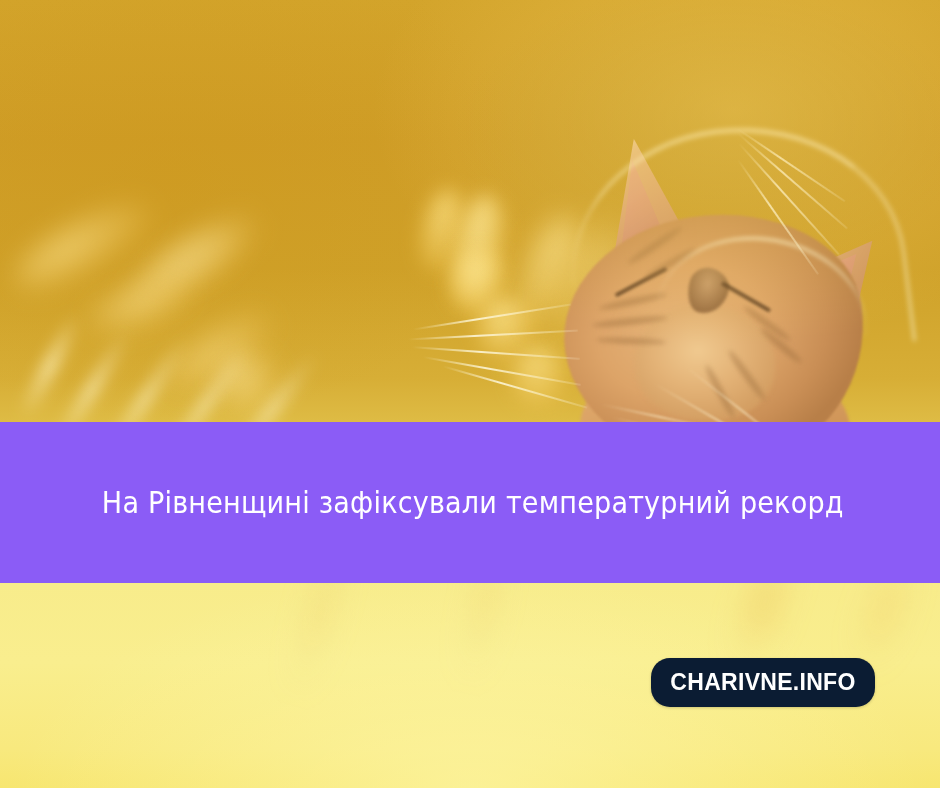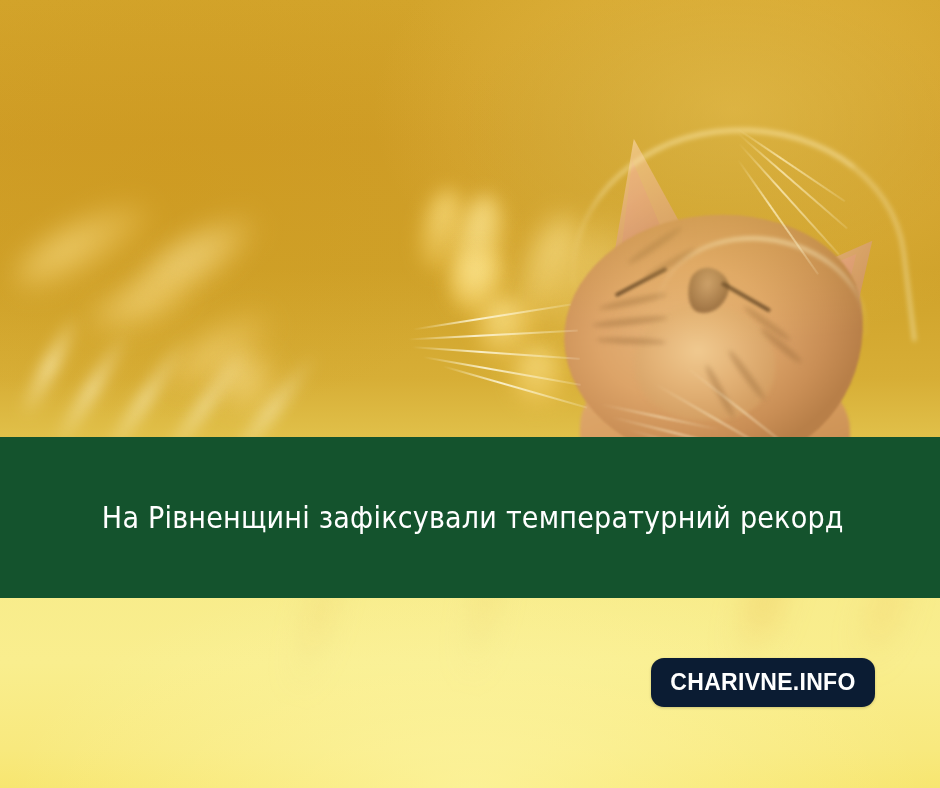--- a/index.html
+++ b/index.html
@@ -206,24 +206,24 @@
     position: absolute;
     height: 2px;
     background: linear-gradient(90deg, rgba(255,245,210,0.0), rgba(255,245,210,0.55), rgba(255,245,210,0.0));
     filter: blur(1.2px);
   }
 
   
   .title-band {
     position: absolute;
     left: 0;
-    top: 437px;
+    top: 422px;
     width: 940px;
     height: 161px;
-    background: #14532d;
+    background: #8b5cf6;
     display: flex;
     align-items: center;
     z-index: 5;
   }
   .title-text {
     color: #FFFFFF;
     font-family: "DejaVu Sans Condensed", "Liberation Sans Narrow", "Liberation Sans", sans-serif;
     font-size: 31px;
     font-weight: 400;
     letter-spacing: 0.2px;
@@ -235,21 +235,21 @@
   }
 
   
   .logo-badge {
     position: absolute;
     left: 651px;
     top: 658px;
     width: 224px;
     height: 49px;
     background: #0B1C33;
-    border-radius: 13px;
+    border-radius: 19px;
     display: flex;
     align-items: center;
     justify-content: center;
     z-index: 6;
     box-shadow: 0 1px 3px rgba(0,0,0,0.18);
   }
   .logo-text {
     color: #FFFFFF;
     font-family: "Liberation Sans", sans-serif;
     font-size: 23px;

